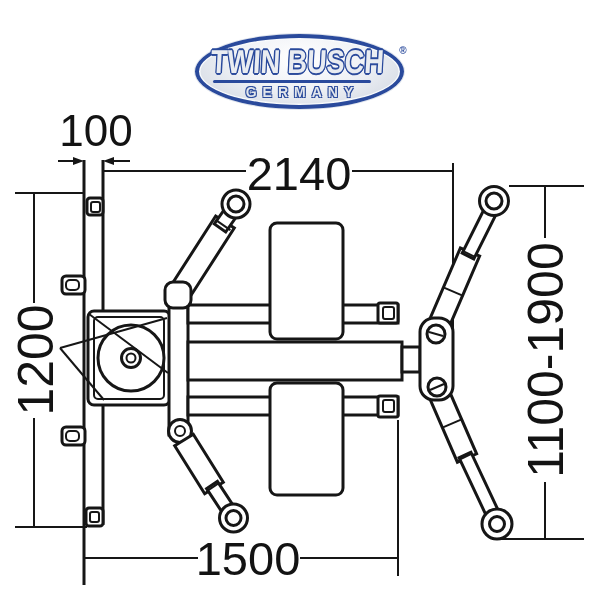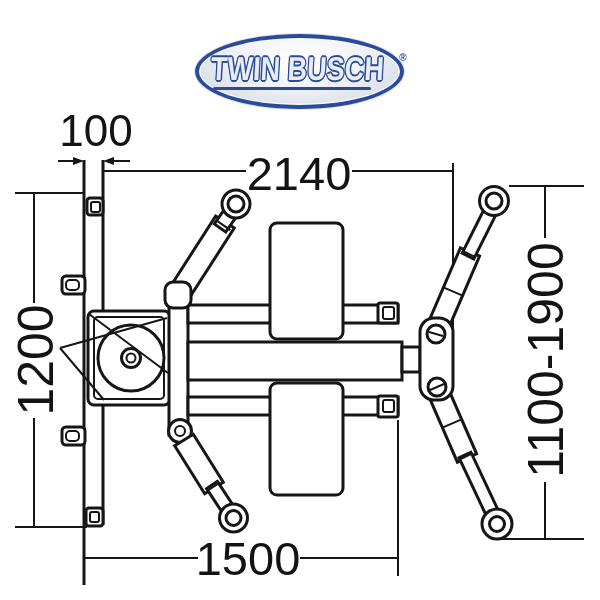--- a/index.html
+++ b/index.html
@@ -37,20 +37,21 @@
 <body>
 
 <div class="stage">
 
   <div class="logo">
     <div class="brand-row">
       <span class="brand">TWIN BUSCH</span>
       <span class="reg">®</span>
     </div>
     <div class="logo-underline"></div>
+    <div class="country">GERMANY</div>
   </div>
 
   <svg width="600" height="600" viewBox="0 0 600 600">
 
     <g>
 
       <line class="s-dim" x1="58" y1="161" x2="79" y2="161"></line>
       <polygon class="arrow" points="84,161 73,157 73,165"></polygon>
       <line class="s-dim" x1="108" y1="161" x2="130" y2="161"></line>
       <polygon class="arrow" points="103,161 114,157 114,165"></polygon>

